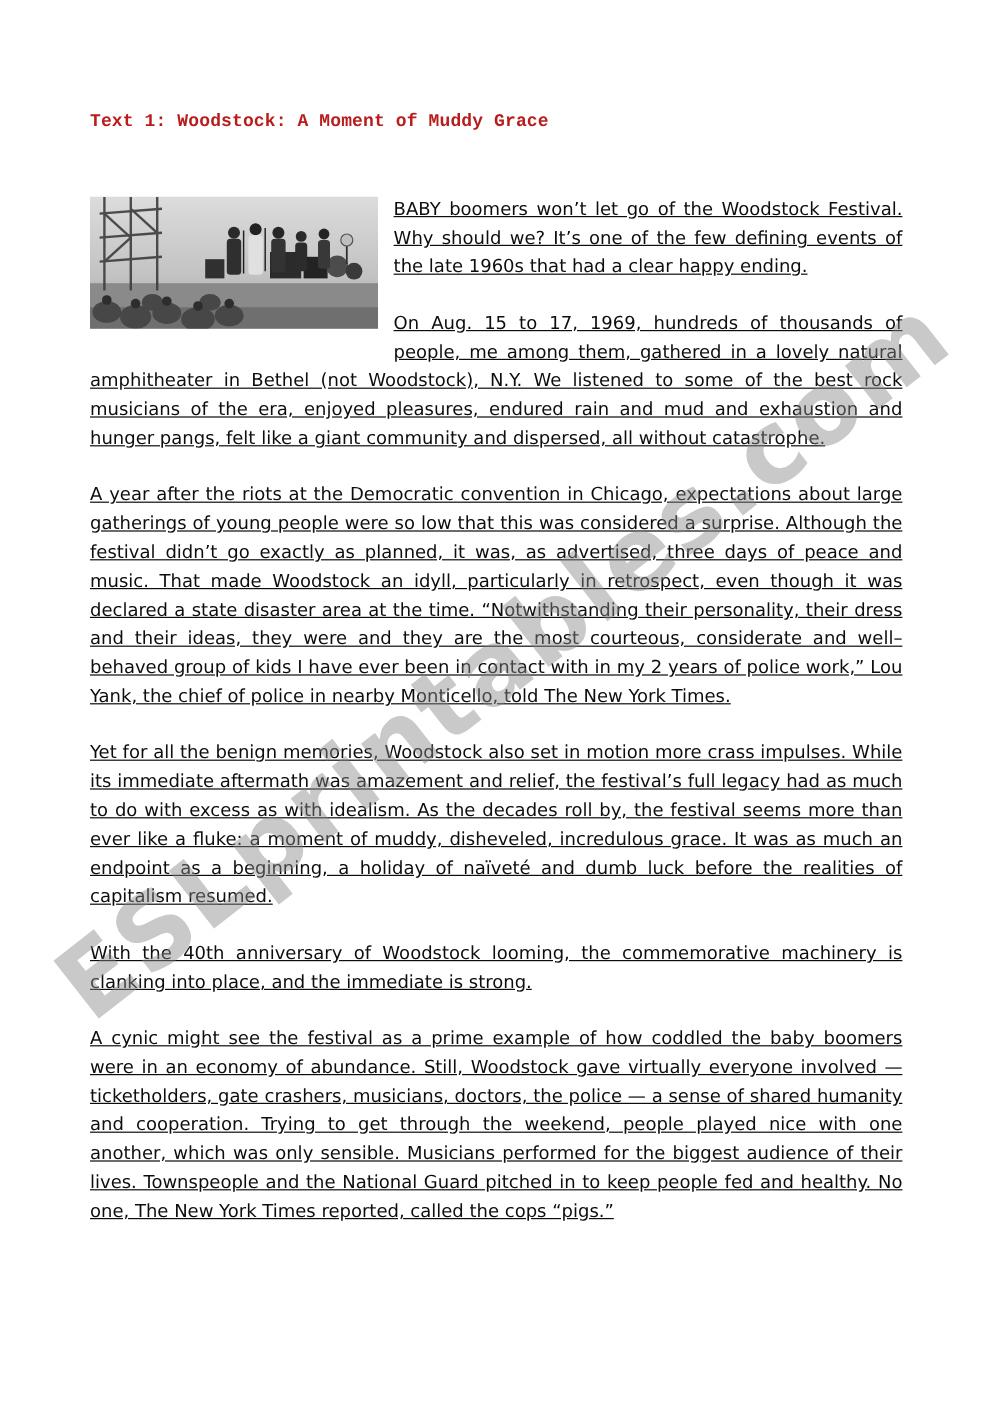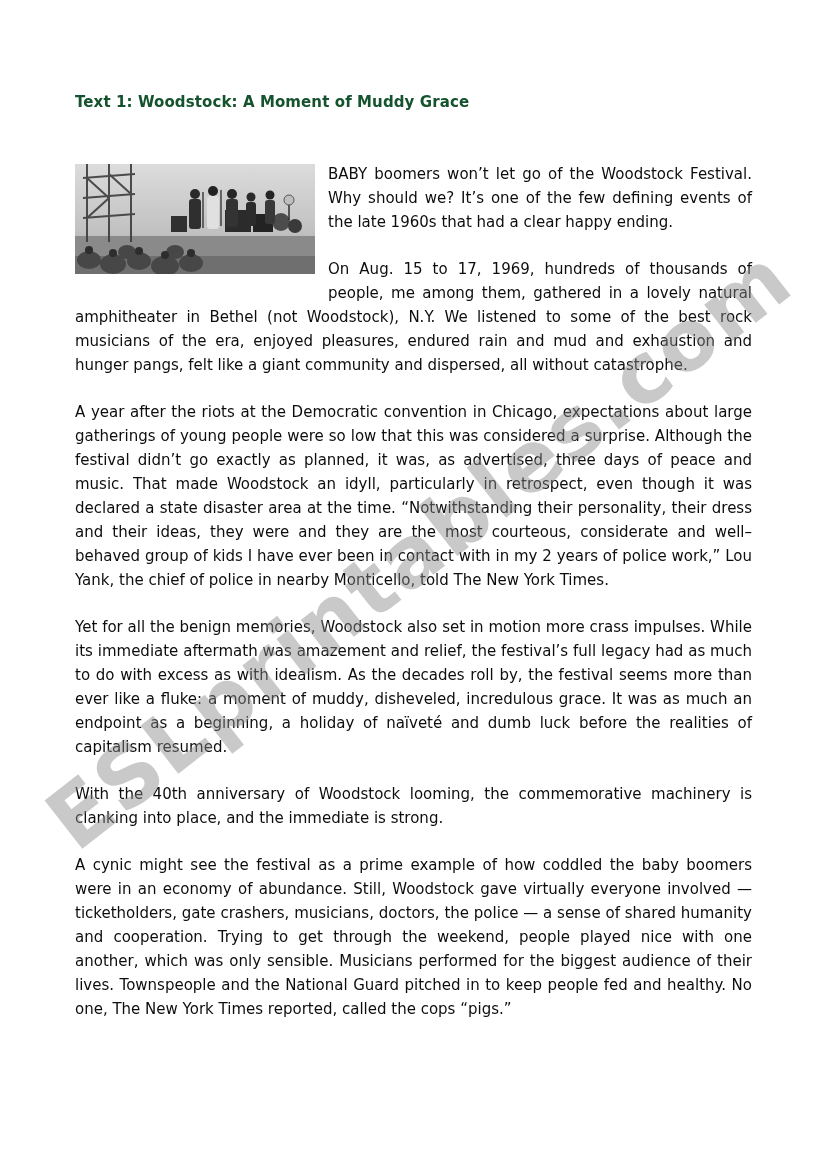--- a/index.html
+++ b/index.html
@@ -15,32 +15,34 @@
     overflow: hidden;
     font-family: "DejaVu Sans", "Liberation Sans", sans-serif;
   }
   .title {
     position: absolute;
     left: 75px;
     top: 93px;
     margin: 0;
     font-size: 15px;
     font-weight: bold;
-    color: #14532d;
+    color: #b91c1c;
     letter-spacing: 0.1px;
+    font-family: Liberation Mono, monospace;
   }
   .article-body {
     position: absolute;
     left: 75px;
     top: 162px;
     width: 677px;
     font-size: 15px;
     line-height: 24px;
     color: #0d0d0d;
     text-align: justify;
+    text-decoration: underline;
   }
   .article-body p {
     margin: 0 0 23px 0;
   }
   .photo {
     float: left;
     width: 240px;
     height: 110px;
     margin: 2px 13px 8px 0;
     background: #c9c9c9;

